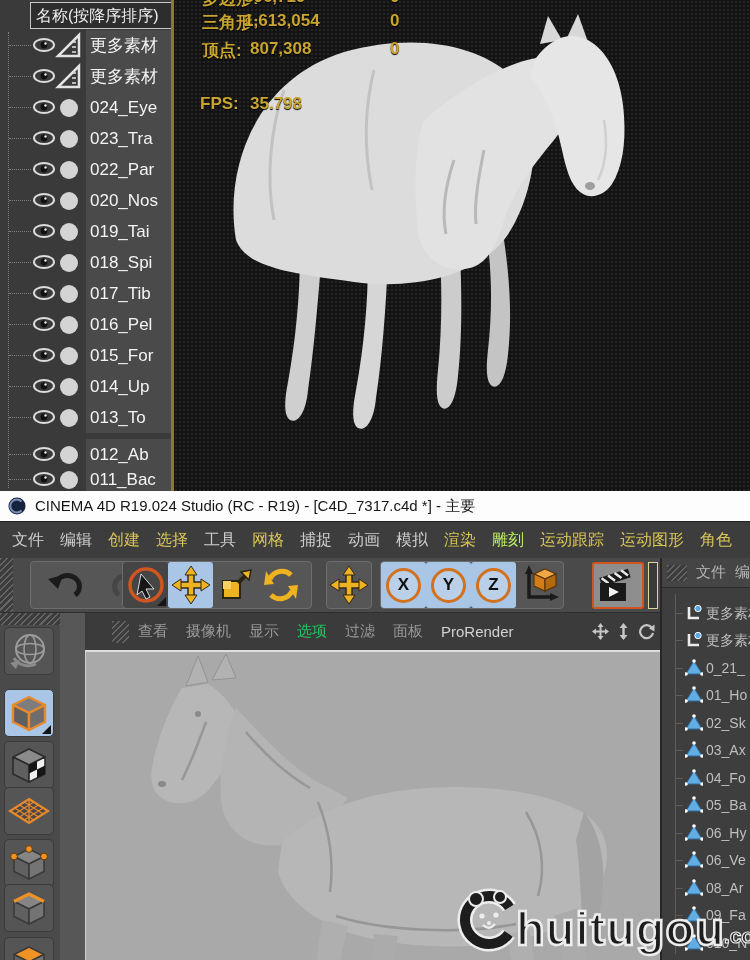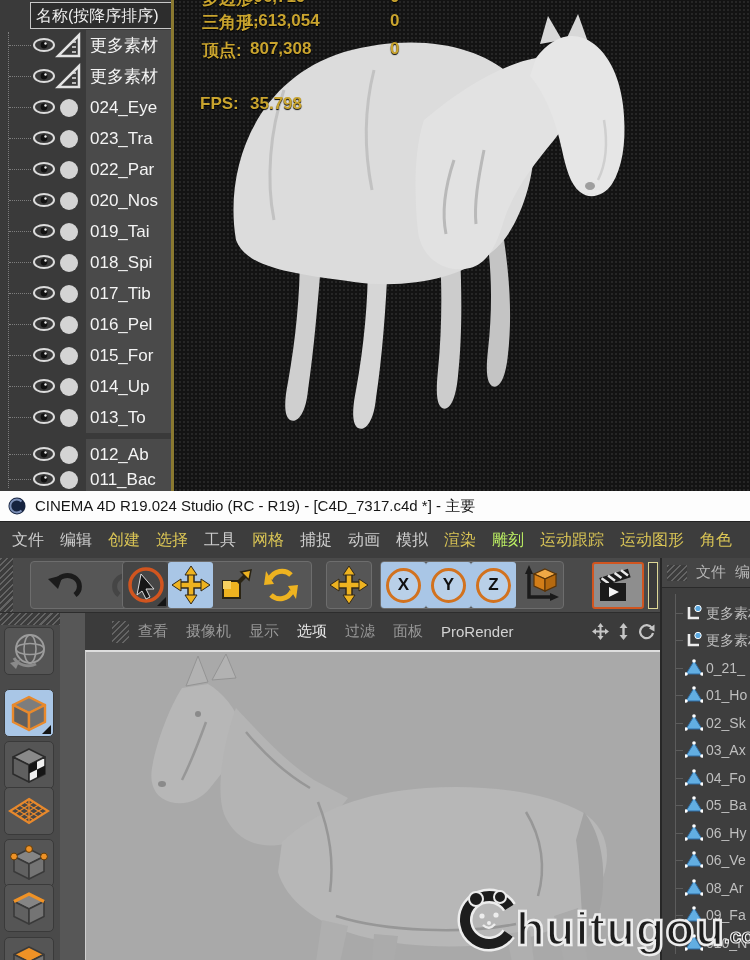--- a/index.html
+++ b/index.html
@@ -59,21 +59,21 @@
   .modes-grip{position:absolute;left:0;top:0;width:60px;height:12px;}
   .mode-btn{position:absolute;left:4px;width:50px;height:48px;background:#555;border:1px solid #3a3a3a;border-radius:5px;
             display:flex;align-items:center;justify-content:center;box-sizing:border-box;}
   .mode-btn.active{background:#a9c6e6;}
   .gutter{position:absolute;left:60px;top:613px;width:25px;height:347px;background:#575757;}
 
   
   .vp-header{position:absolute;left:85px;top:613px;width:575px;height:37px;background:#3b3b3b;display:flex;align-items:center;overflow:hidden;padding-left:24px;}
   .vp-grip{width:17px;height:22px;margin-left:3px;flex:none;}
   .vmi{font-size:15px;padding:0 9px;white-space:nowrap;}
-  .vmi-dim{color:#989898}.vmi-yellow{color:#e5e5e5}.vmi-white{color:#d2d2d2}
+  .vmi-dim{color:#989898}.vmi-yellow{color:#22c55e}.vmi-white{color:#d2d2d2}
   .vp-nav{margin-left:auto;display:flex;gap:6px;padding-right:6px;}
   .vp-nav svg{display:block;}
   .viewport{position:absolute;left:85px;top:650px;width:575px;height:310px;background:#a9a9a9;
             border-top:2px solid #dedede;border-left:1px solid #cfcfcf;box-sizing:border-box;overflow:hidden;}
 
   
   .om{position:absolute;left:660px;top:558px;width:90px;height:402px;background:#3e3e3e;border-left:2px solid #272727;box-sizing:border-box;overflow:hidden;}
   .om-header{position:absolute;left:0;top:0;width:88px;height:29px;background:#454545;border-bottom:1px solid #2a2a2a;
              display:flex;align-items:center;}
   .om-grip{width:20px;height:16px;margin-left:5px;flex:none;}

